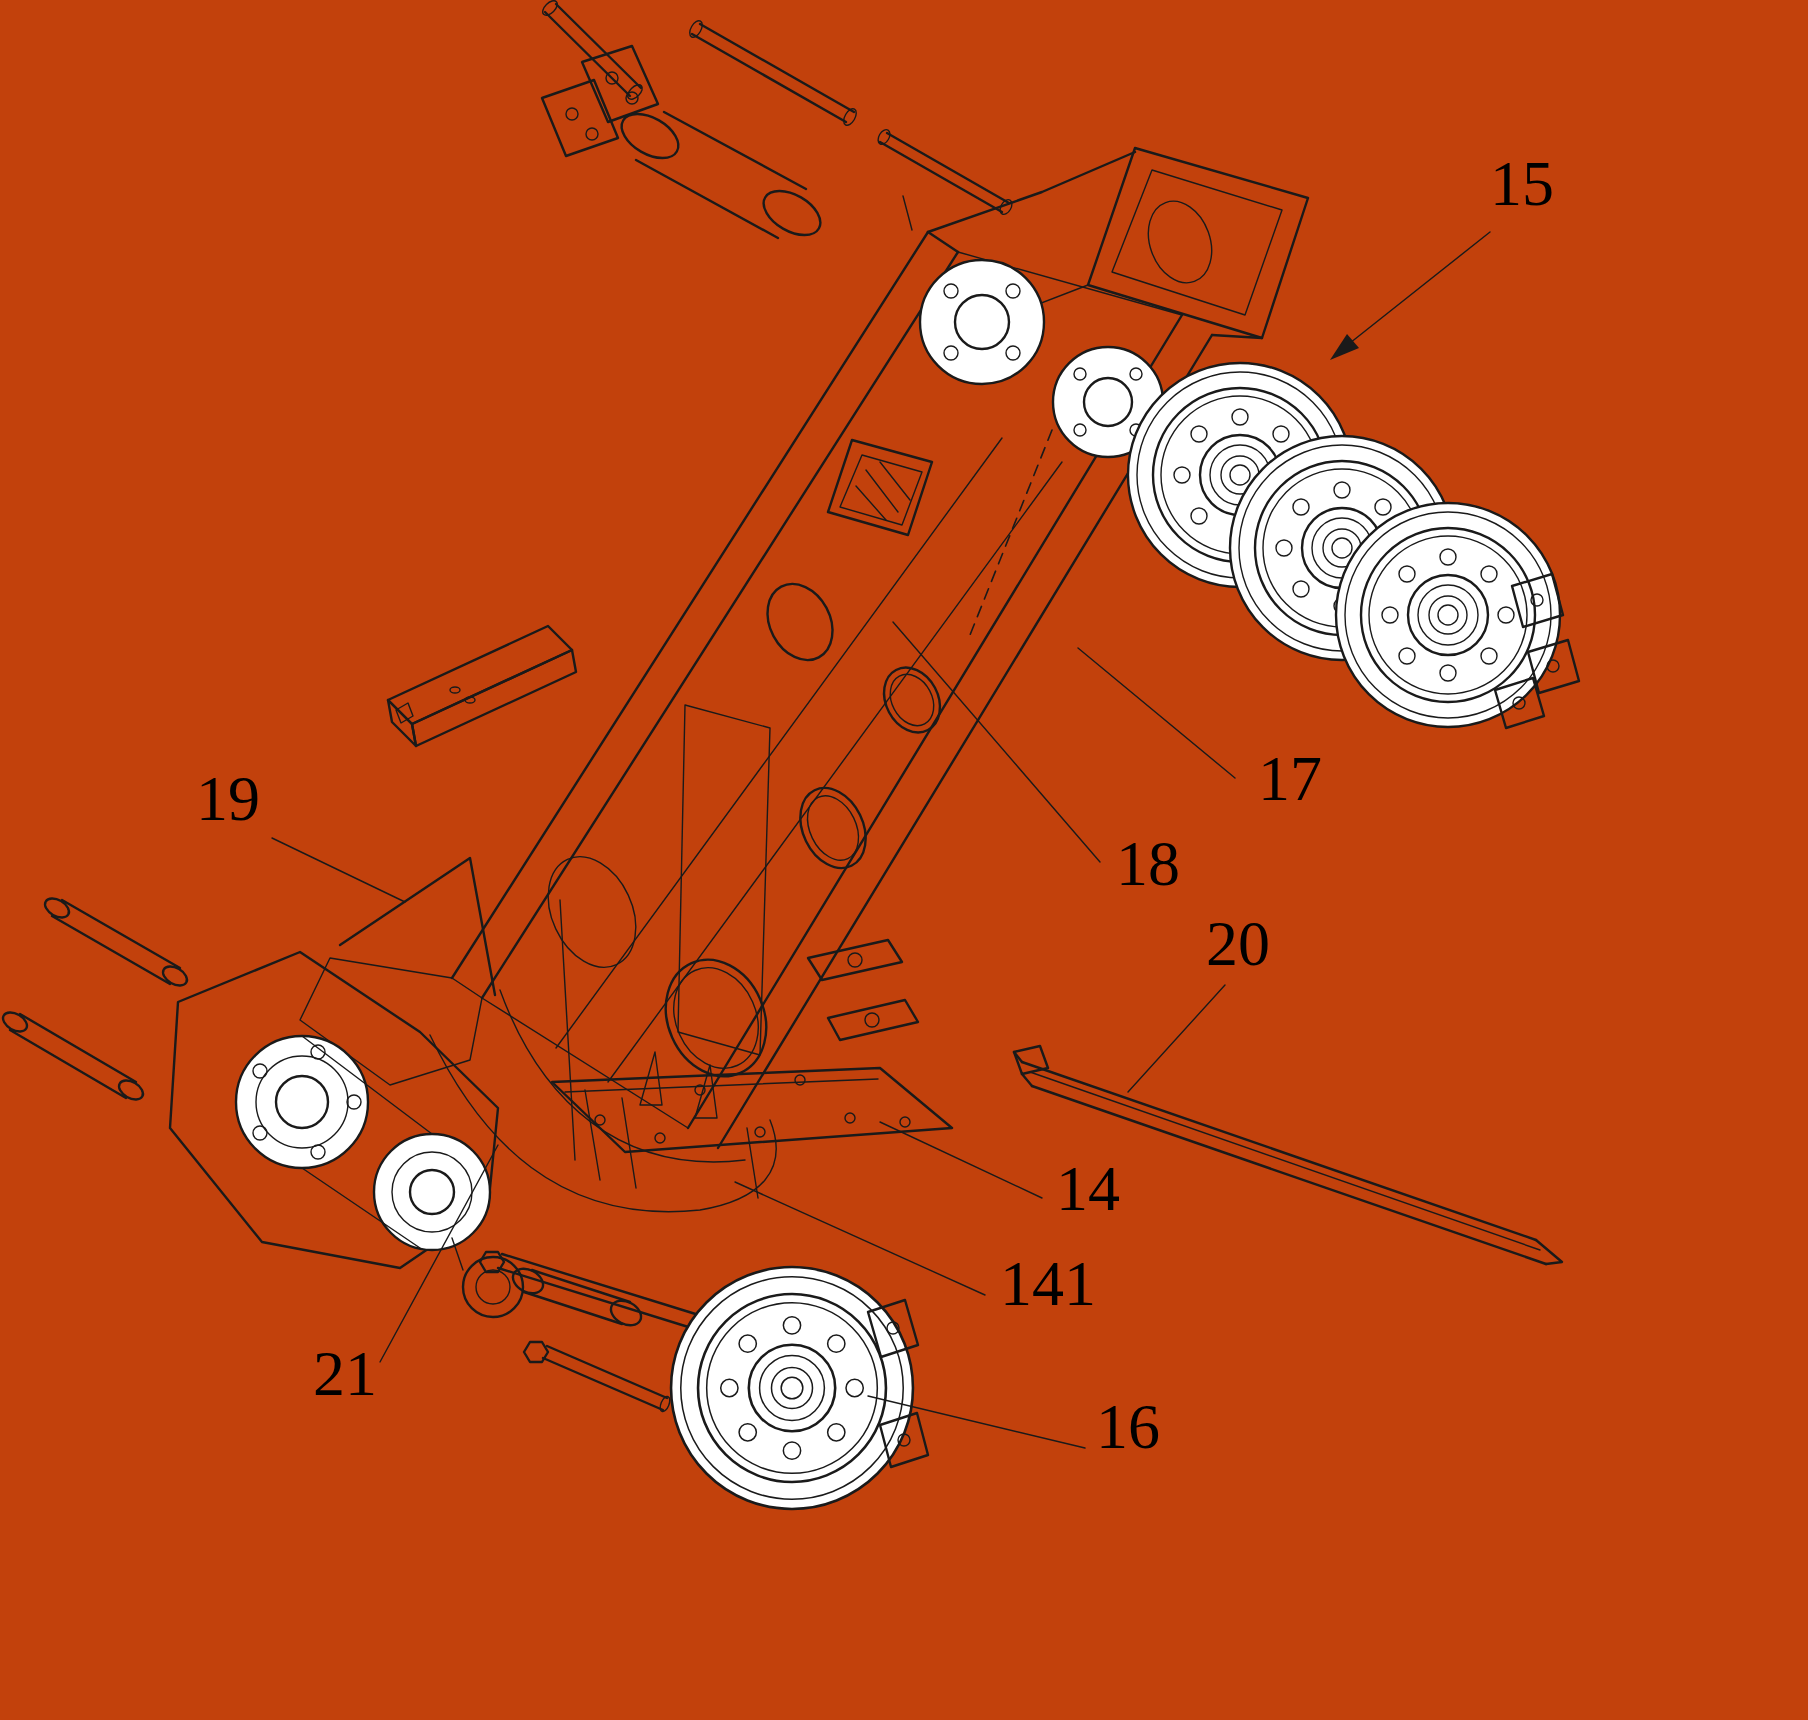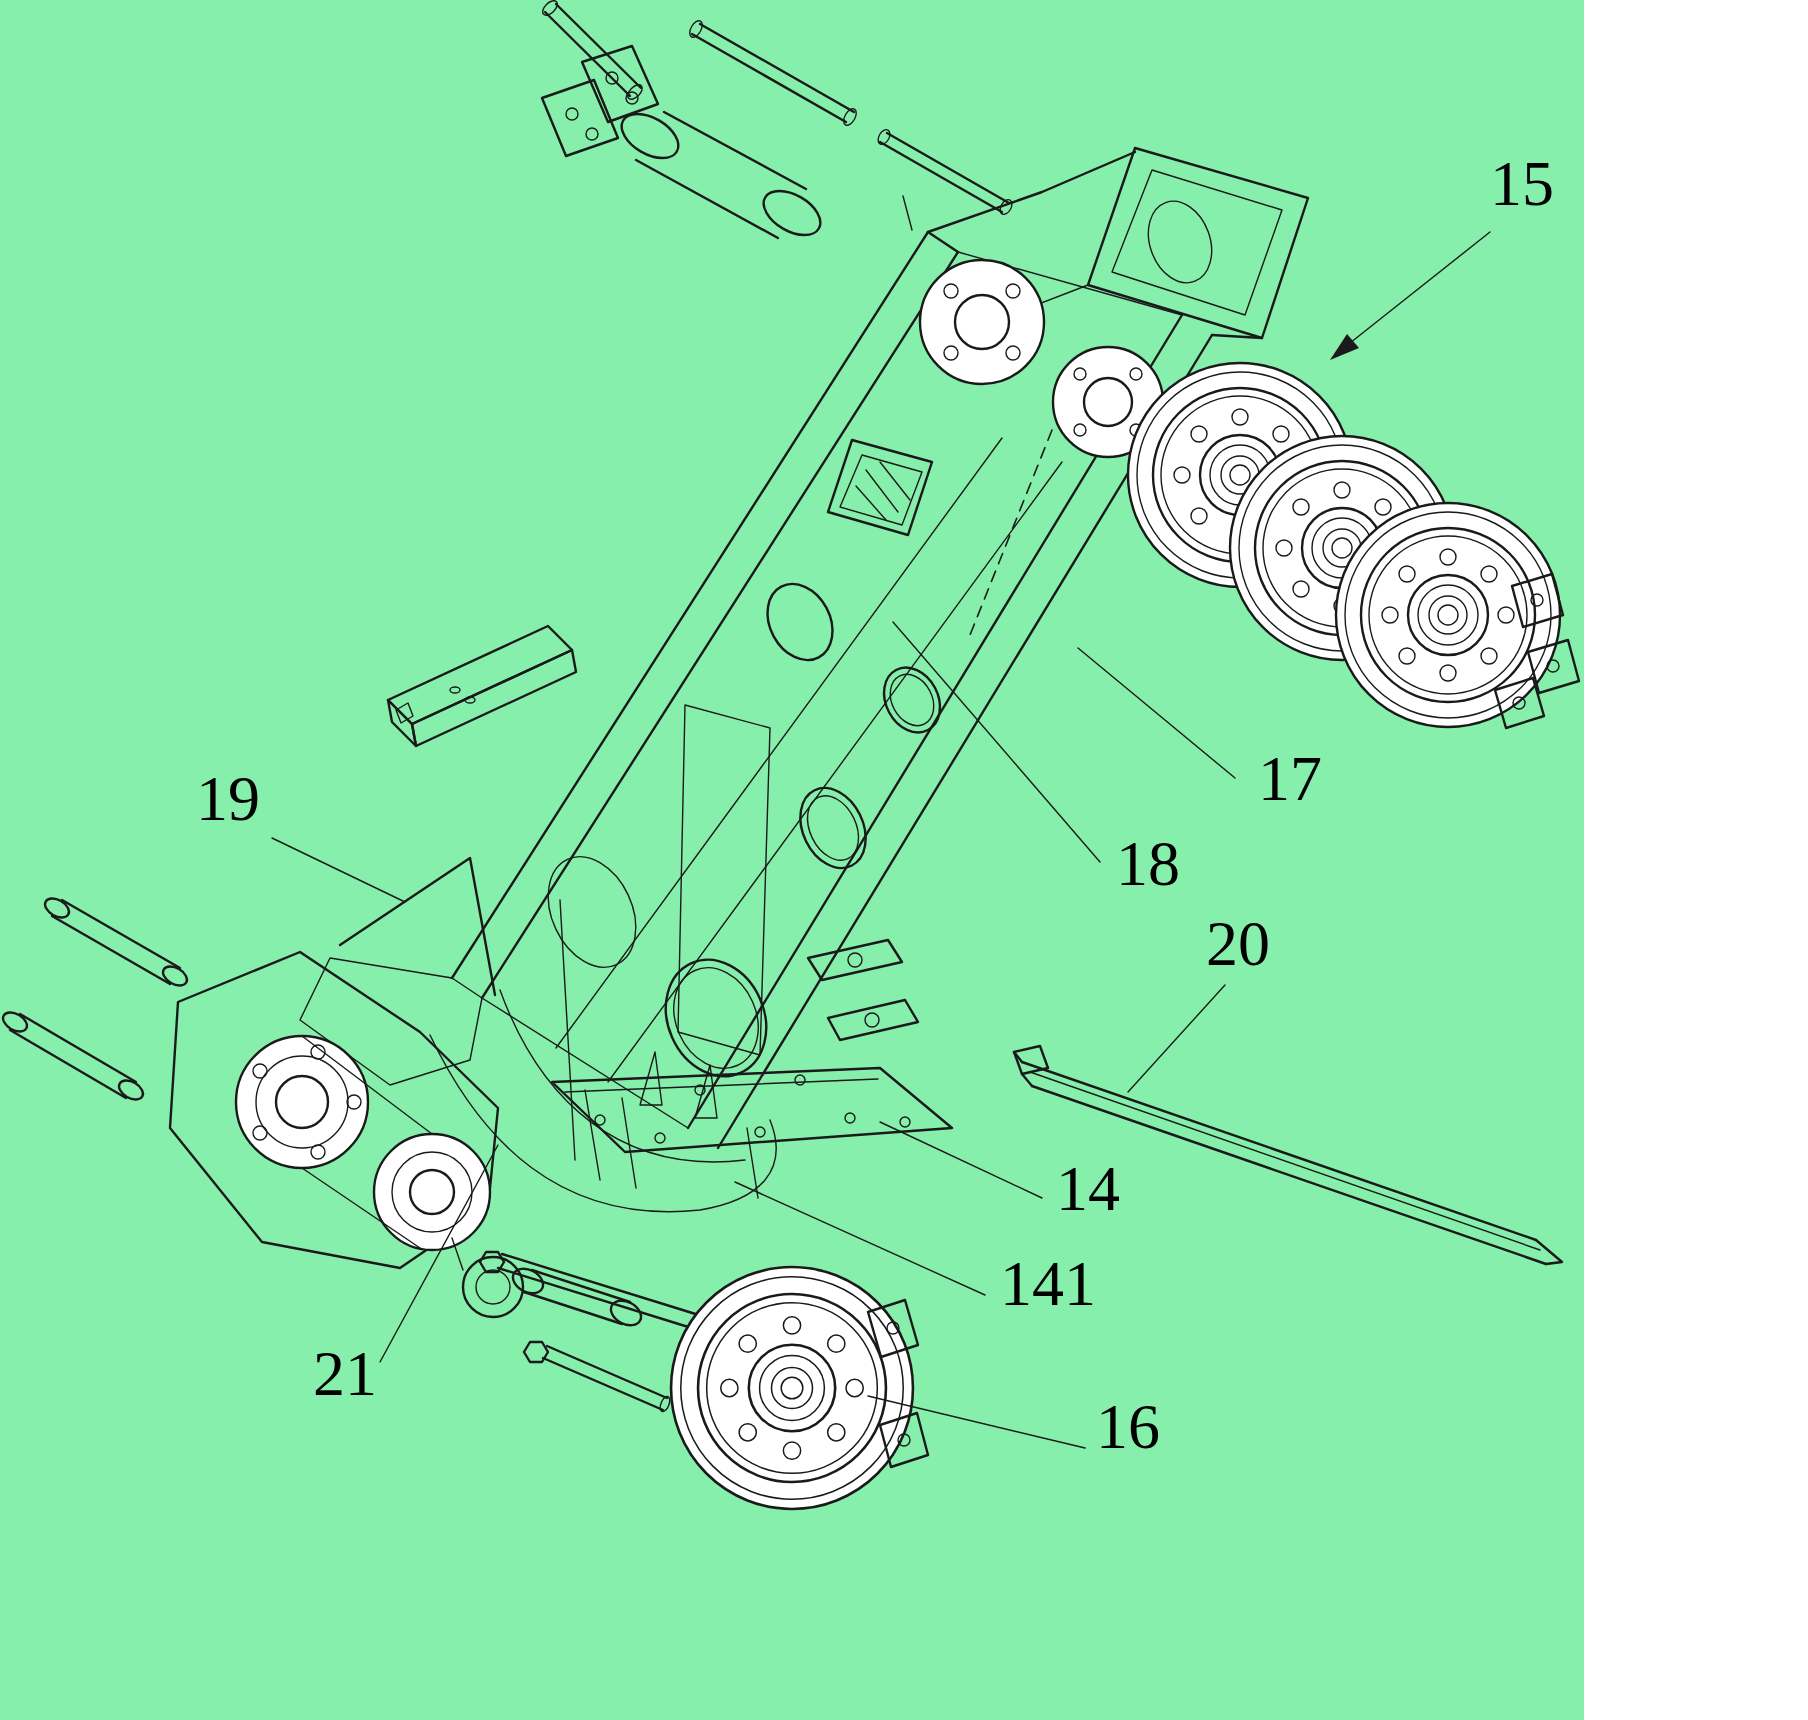--- a/index.html
+++ b/index.html
@@ -1,16 +1,16 @@
 <!DOCTYPE html>
 <html><head>
 <meta charset="utf-8">
 <style>
   html,body{margin:0;padding:0;background:#ffffff;}
-  .stage{position:relative;width:1584px;height:1720px;background:#86efac;overflow:hidden;}
+  .stage{position:relative;width:1808px;height:1720px;background:#c2410c;overflow:hidden;}
   svg{display:block;}
   .ln{fill:none;stroke:#1a1a1a;stroke-width:2.4;stroke-linejoin:round;stroke-linecap:round;}
   .thin{stroke-width:1.4;}
   .fw{fill:#ffffff;stroke:#1a1a1a;stroke-width:2.4;}
   .dash{stroke-dasharray:11 8;stroke-width:1.6;}
   .lbl{font-family:"Liberation Serif",serif;font-size:64px;fill:#000;}
   .ah{fill:#1a1a1a;stroke:none;}
 </style>
 </head>
 <body>

